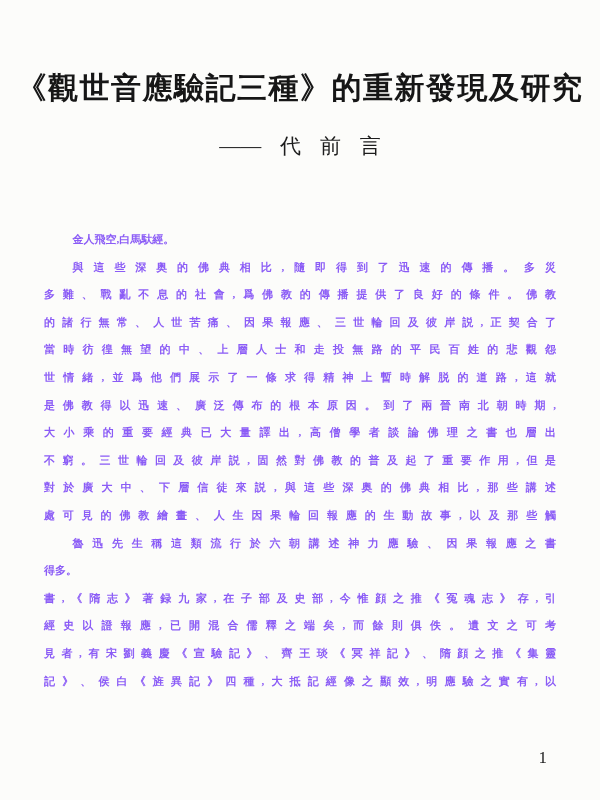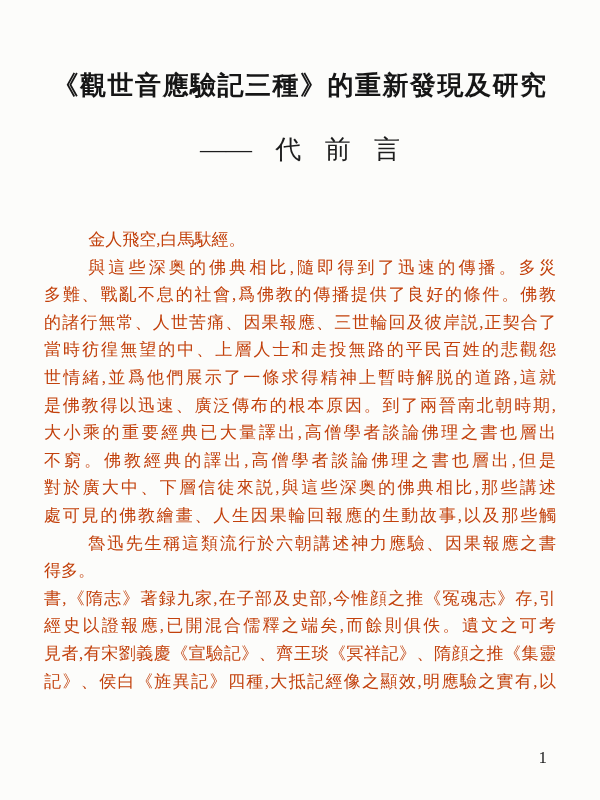--- a/index.html
+++ b/index.html
@@ -16,51 +16,52 @@
     font-family: "Liberation Serif", "DejaVu Serif", serif;
     color: #222;
     overflow: hidden;
   }
   .doc-title {
     position: absolute;
     top: 68px;
     left: 0;
     right: 0;
     text-align: center;
-    font-size: 26px;
+    font-size: 30px;
     font-weight: bold;
     letter-spacing: 1.5px;
     color: #161616;
     white-space: nowrap;
   }
   .doc-subtitle {
     position: absolute;
     top: 132px;
     left: 0;
     right: 0;
     text-align: center;
-    font-size: 26px;
+    font-size: 21px;
     color: #1d1d1d;
     white-space: nowrap;
   }
   .doc-subtitle .dash {
     letter-spacing: 0;
     margin-right: 0.9em;
   }
   .doc-subtitle .sub-label {
     letter-spacing: 0.9em;
     margin-right: -0.9em;
   }
   .body-text {
     position: absolute;
     top: 226px;
     left: 44px;
     width: 512px;
-    font-size: 17px;
-    color: #c2410c;
+    font-size: 11px;
+    color: #8b5cf6;
+    font-weight: bold;
   }
   .line {
     height: 27.6px;
     line-height: 27.6px;
     white-space: nowrap;
     text-align: left;
   }
   .line.justify {
     text-align: justify;
     text-align-last: justify;
@@ -90,21 +91,21 @@
 
   <div class="body-text">
       <div class="line indent">金人飛空,白馬馱經。</div>
       <div class="line indent justify">與這些深奥的佛典相比,隨即得到了迅速的傳播。多災</div>
       <div class="line justify">多難、戰亂不息的社會,爲佛教的傳播提供了良好的條件。佛教</div>
       <div class="line justify">的諸行無常、人世苦痛、因果報應、三世輪回及彼岸説,正契合了</div>
       <div class="line justify">當時彷徨無望的中、上層人士和走投無路的平民百姓的悲觀怨</div>
       <div class="line justify">世情緒,並爲他們展示了一條求得精神上暫時解脱的道路,這就</div>
       <div class="line justify">是佛教得以迅速、廣泛傳布的根本原因。到了兩晉南北朝時期,</div>
       <div class="line justify">大小乘的重要經典已大量譯出,高僧學者談論佛理之書也層出</div>
-      <div class="line justify">不窮。佛教經典的譯出,高僧學者談論佛理之書也層出,但是</div>
+      <div class="line justify">不窮。三世輪回及彼岸説,固然對佛教的普及起了重要作用,但是</div>
       <div class="line justify">對於廣大中、下層信徒來説,與這些深奥的佛典相比,那些講述</div>
       <div class="line justify">處可見的佛教繪畫、人生因果輪回報應的生動故事,以及那些觸</div>
       <div class="line indent justify">魯迅先生稱這類流行於六朝講述神力應驗、因果報應之書</div>
       <div class="line">得多。</div>
       <div class="line justify">書,《隋志》著録九家,在子部及史部,今惟顔之推《冤魂志》存,引</div>
       <div class="line justify">經史以證報應,已開混合儒釋之端矣,而餘則俱佚。遺文之可考</div>
       <div class="line justify">見者,有宋劉義慶《宣驗記》、齊王琰《冥祥記》、隋顔之推《集靈</div>
       <div class="line justify">記》、侯白《旌異記》四種,大抵記經像之顯效,明應驗之實有,以</div>
     </div>
 

